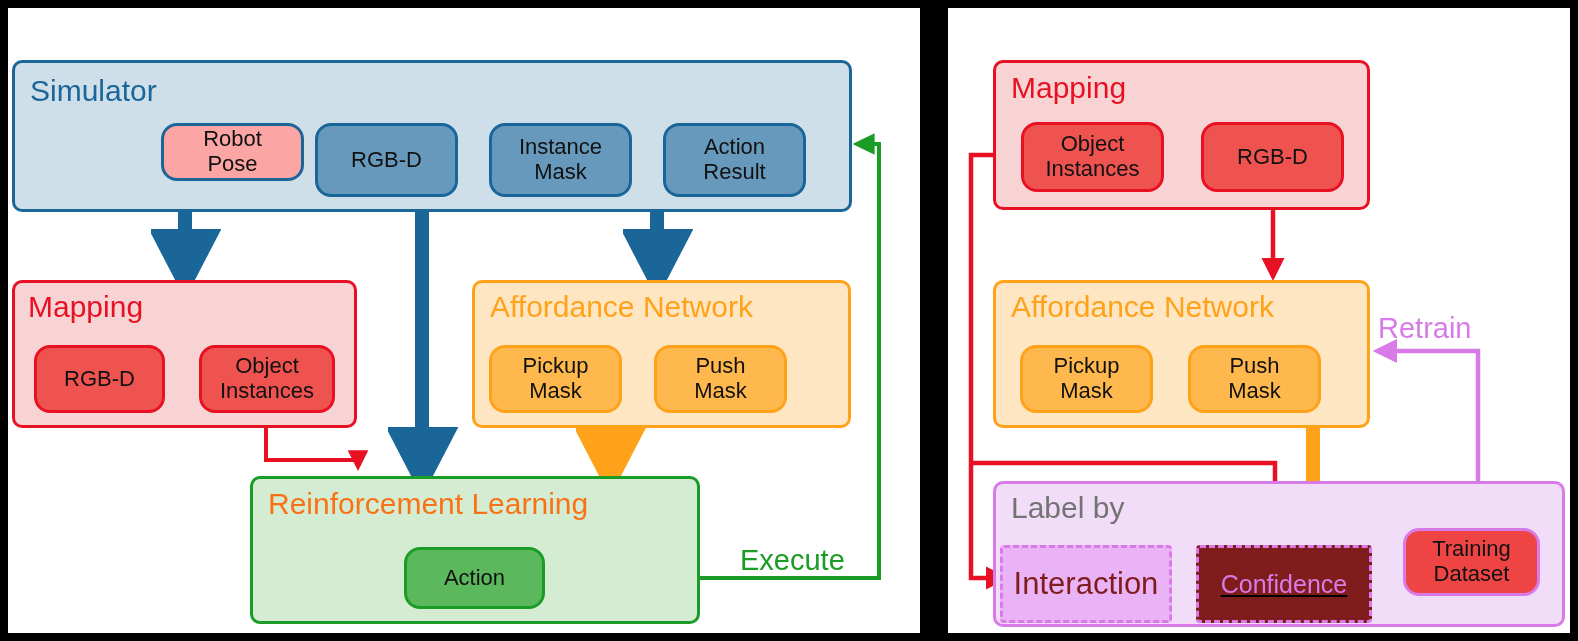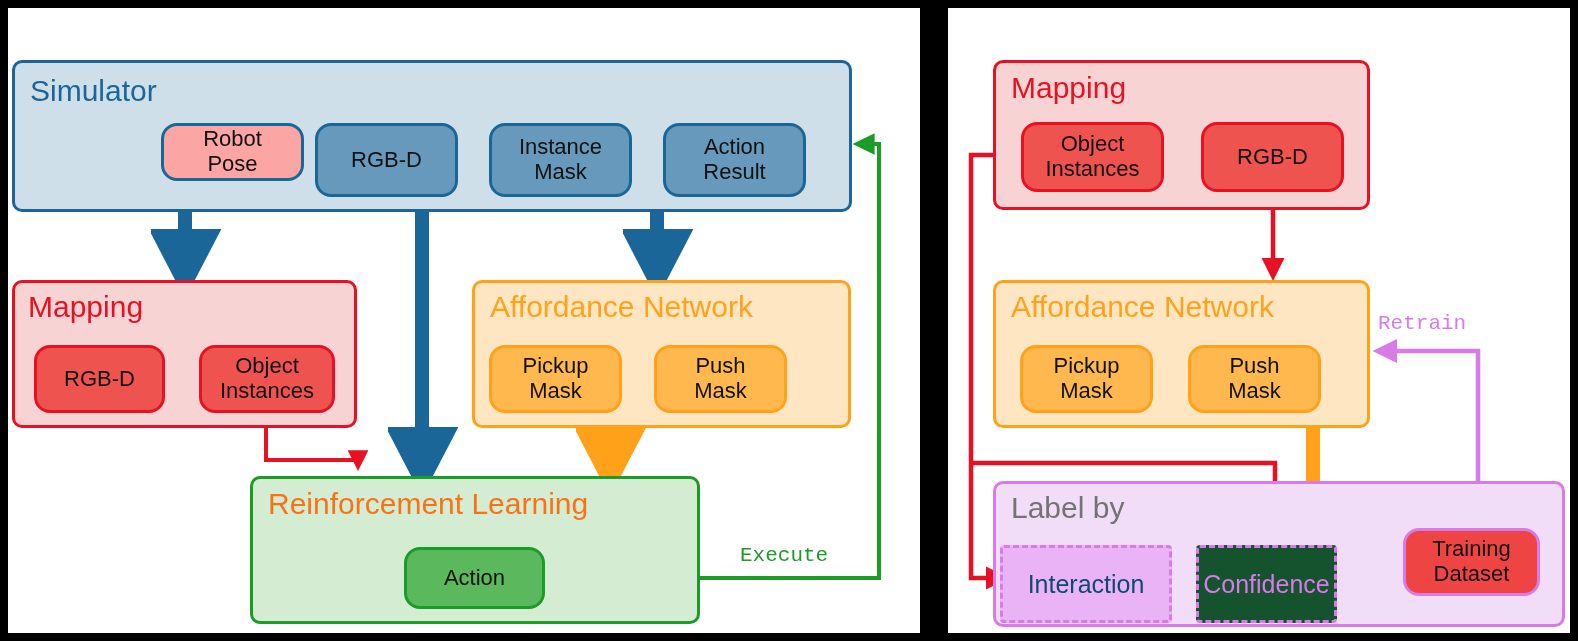--- a/index.html
+++ b/index.html
@@ -6,21 +6,21 @@
   body{width:1578px;height:641px;overflow:hidden;font-family:"DejaVu Sans",sans-serif;}
   #stage{position:relative;width:1578px;height:641px;background:#000;}
   .panel{position:absolute;background:#fff;}
   #panel-left{left:8px;top:8px;width:912px;height:625px;}
   #panel-right{left:948px;top:8px;width:622px;height:625px;}
   svg{position:absolute;left:0;top:0;width:1578px;height:641px;pointer-events:none;}
   .t{position:absolute;white-space:pre;}
   .title{font-size:31px;color:#1a1a1a;font-family:"Liberation Sans",sans-serif;}
   .grouplabel{font-size:30px;font-family:"Liberation Sans",sans-serif;}
   .chiptext{font-size:22px;color:#111;text-align:center;line-height:1.12;font-family:"Liberation Sans",sans-serif;}
-  .edgelabel{font-size:21px;font-family:Liberation Mono, monospace;}
+  .edgelabel{font-size:29px;font-family:Liberation Sans, sans-serif;}
   .ctr{display:flex;align-items:center;justify-content:center;}
   .box{position:absolute;box-sizing:border-box;}
 </style>
 </head>
 <body>
 
 <div id="stage">
 
   <div class="panel" id="panel-left"></div>
   <div class="panel" id="panel-right"></div>
@@ -170,25 +170,25 @@
         <div>Mask</div>
       </div>
   </div>
 
   <div class="t edgelabel" style="left:1378px;top:312px;color:#d87ae8;">Retrain</div>
 
   <div class="box" style="left:993px;top:481px;width:572px;height:146px;background:#f2ddf9;border:3px solid #d87ae8;border-radius:10px;"></div>
   <div class="t grouplabel" style="left:1011px;top:491px;color:#737373;">Label by</div>
 
   <div class="box ctr" style="left:1000px;top:545px;width:172px;height:78px;background:#e9b3f5;border:3px dashed #d87ae8;border-radius:4px;">
-    <div class="chiptext" style="color:#0c4a6e;font-size:25px;">
+    <div class="chiptext" style="color:#7f1d1d;font-size:31px;">
         <div>Interaction</div>
       </div>
   </div>
-  <div class="box ctr" style="left:1196px;top:545px;width:141px;height:78px;background:#14532d;border:3px dashed #d87ae8;border-radius:4px;">
+  <div class="box ctr" style="left:1196px;top:545px;width:176px;height:78px;background:#7f1d1d;border:3px dashed #d87ae8;border-radius:4px;text-decoration:underline;">
     <div class="chiptext" style="color:#d87ae8;font-size:25px;">
         <div>Confidence</div>
       </div>
   </div>
   <div class="box ctr" style="left:1403px;top:528px;width:137px;height:68px;background:#ef4444;border:3px solid #d87ae8;border-radius:16px;">
     <div class="chiptext">
         <div>Training</div>
         <div>Dataset</div>
       </div>
   </div>

